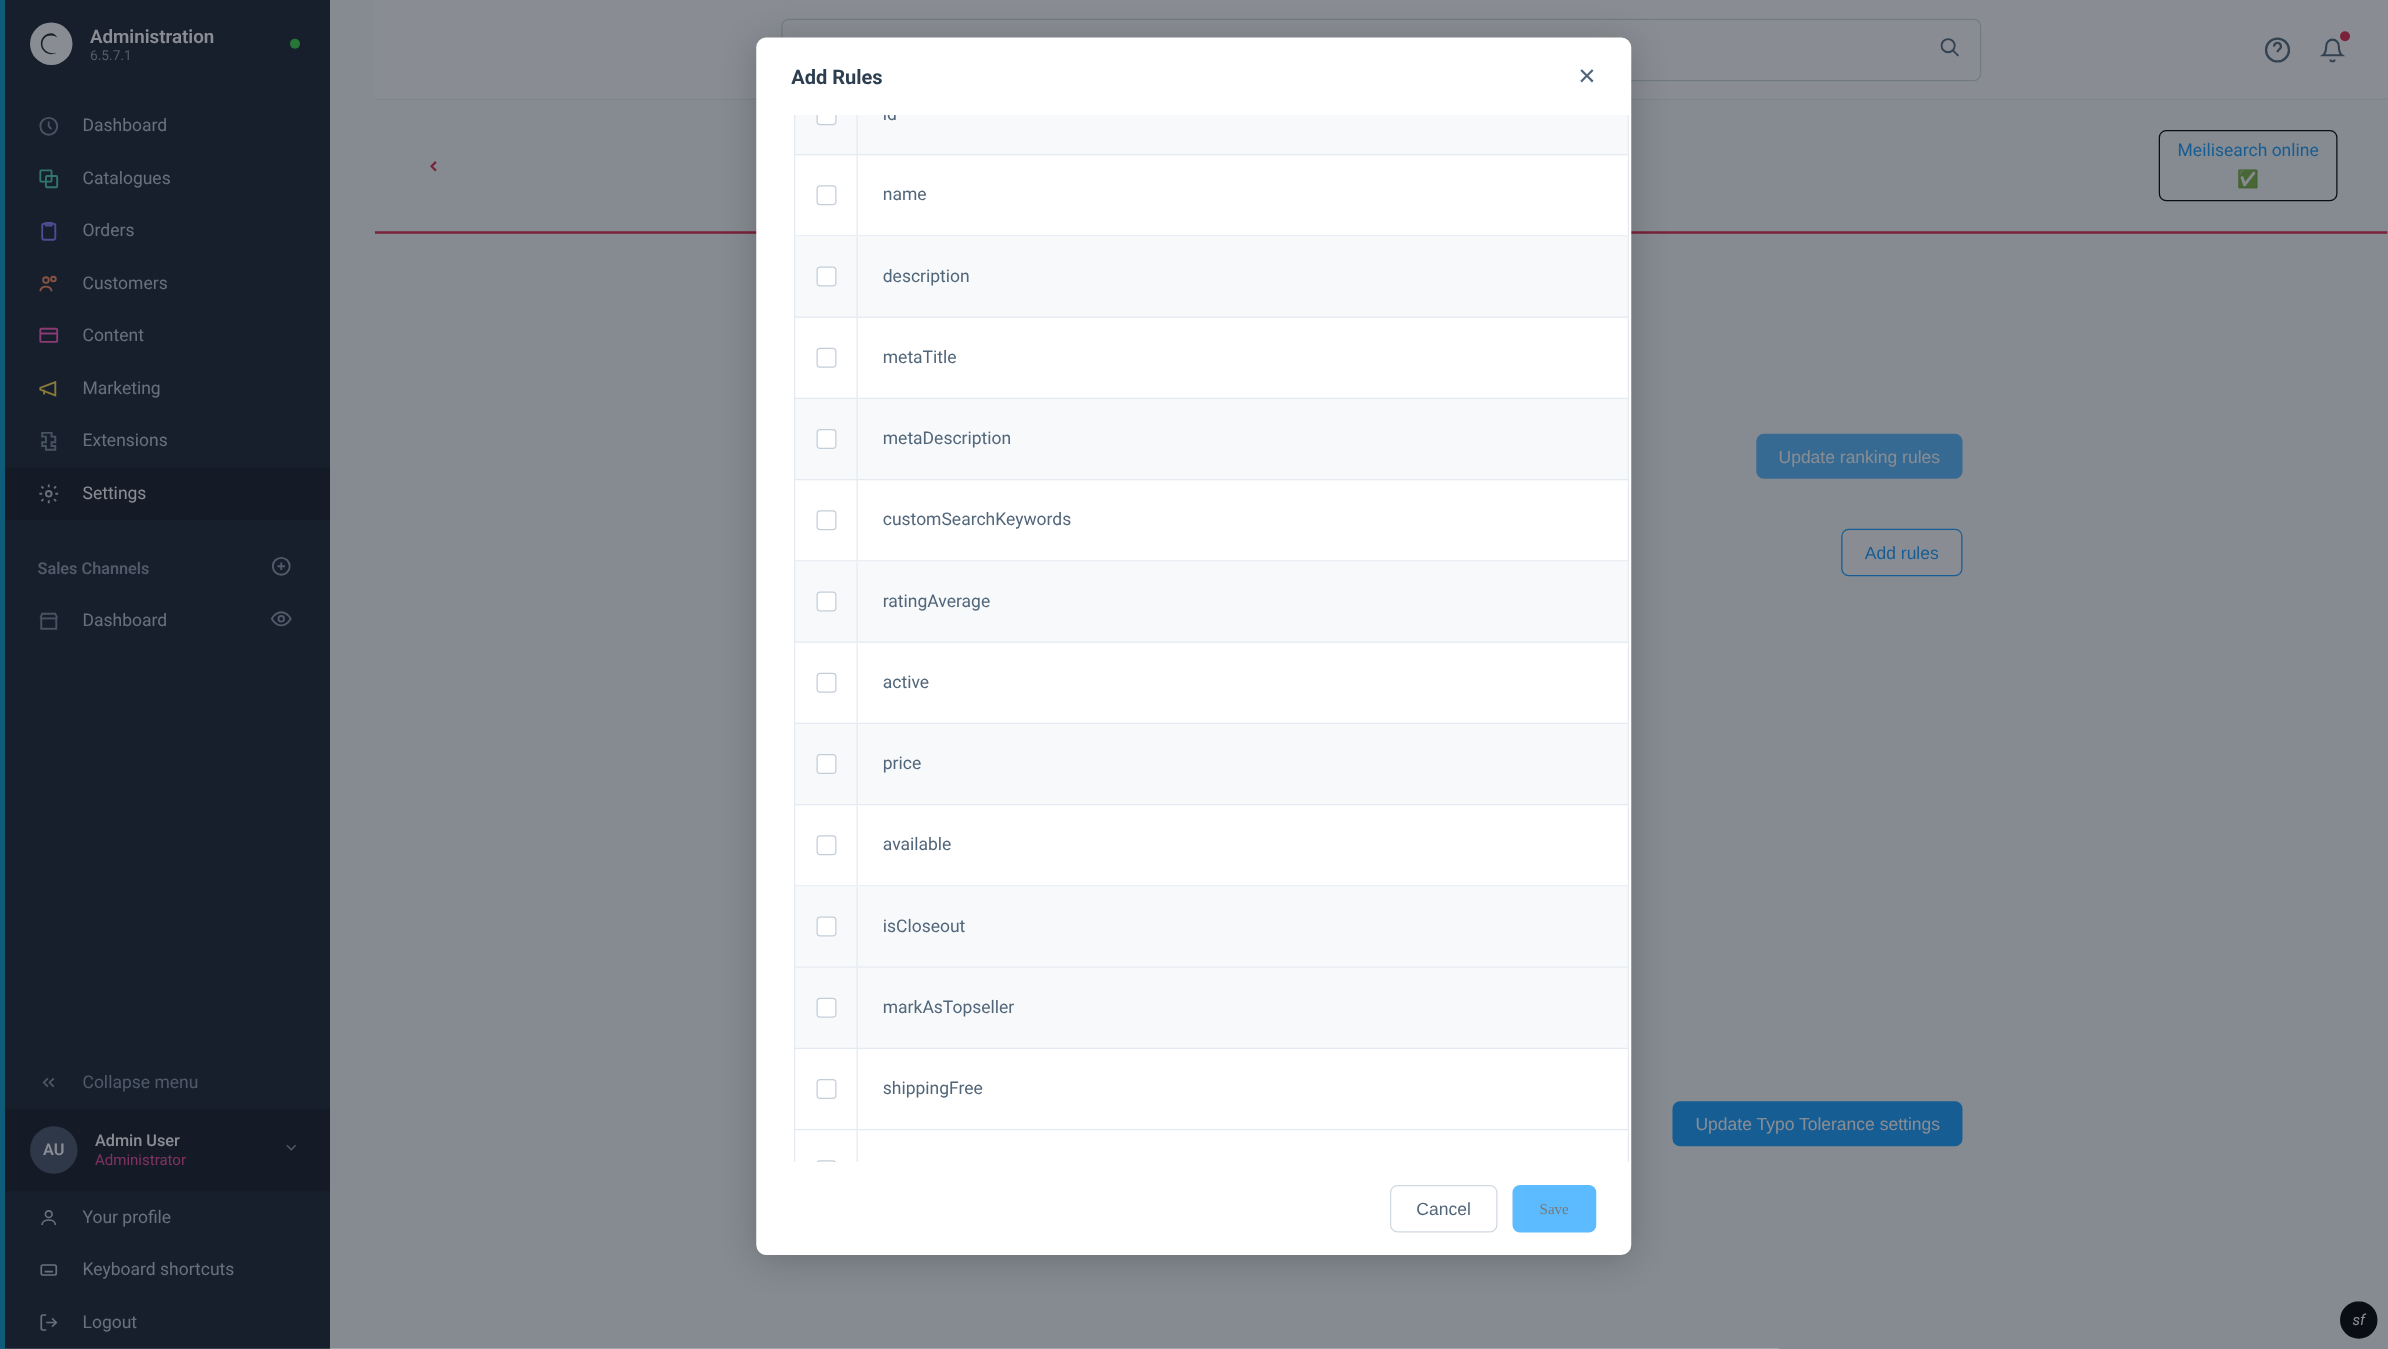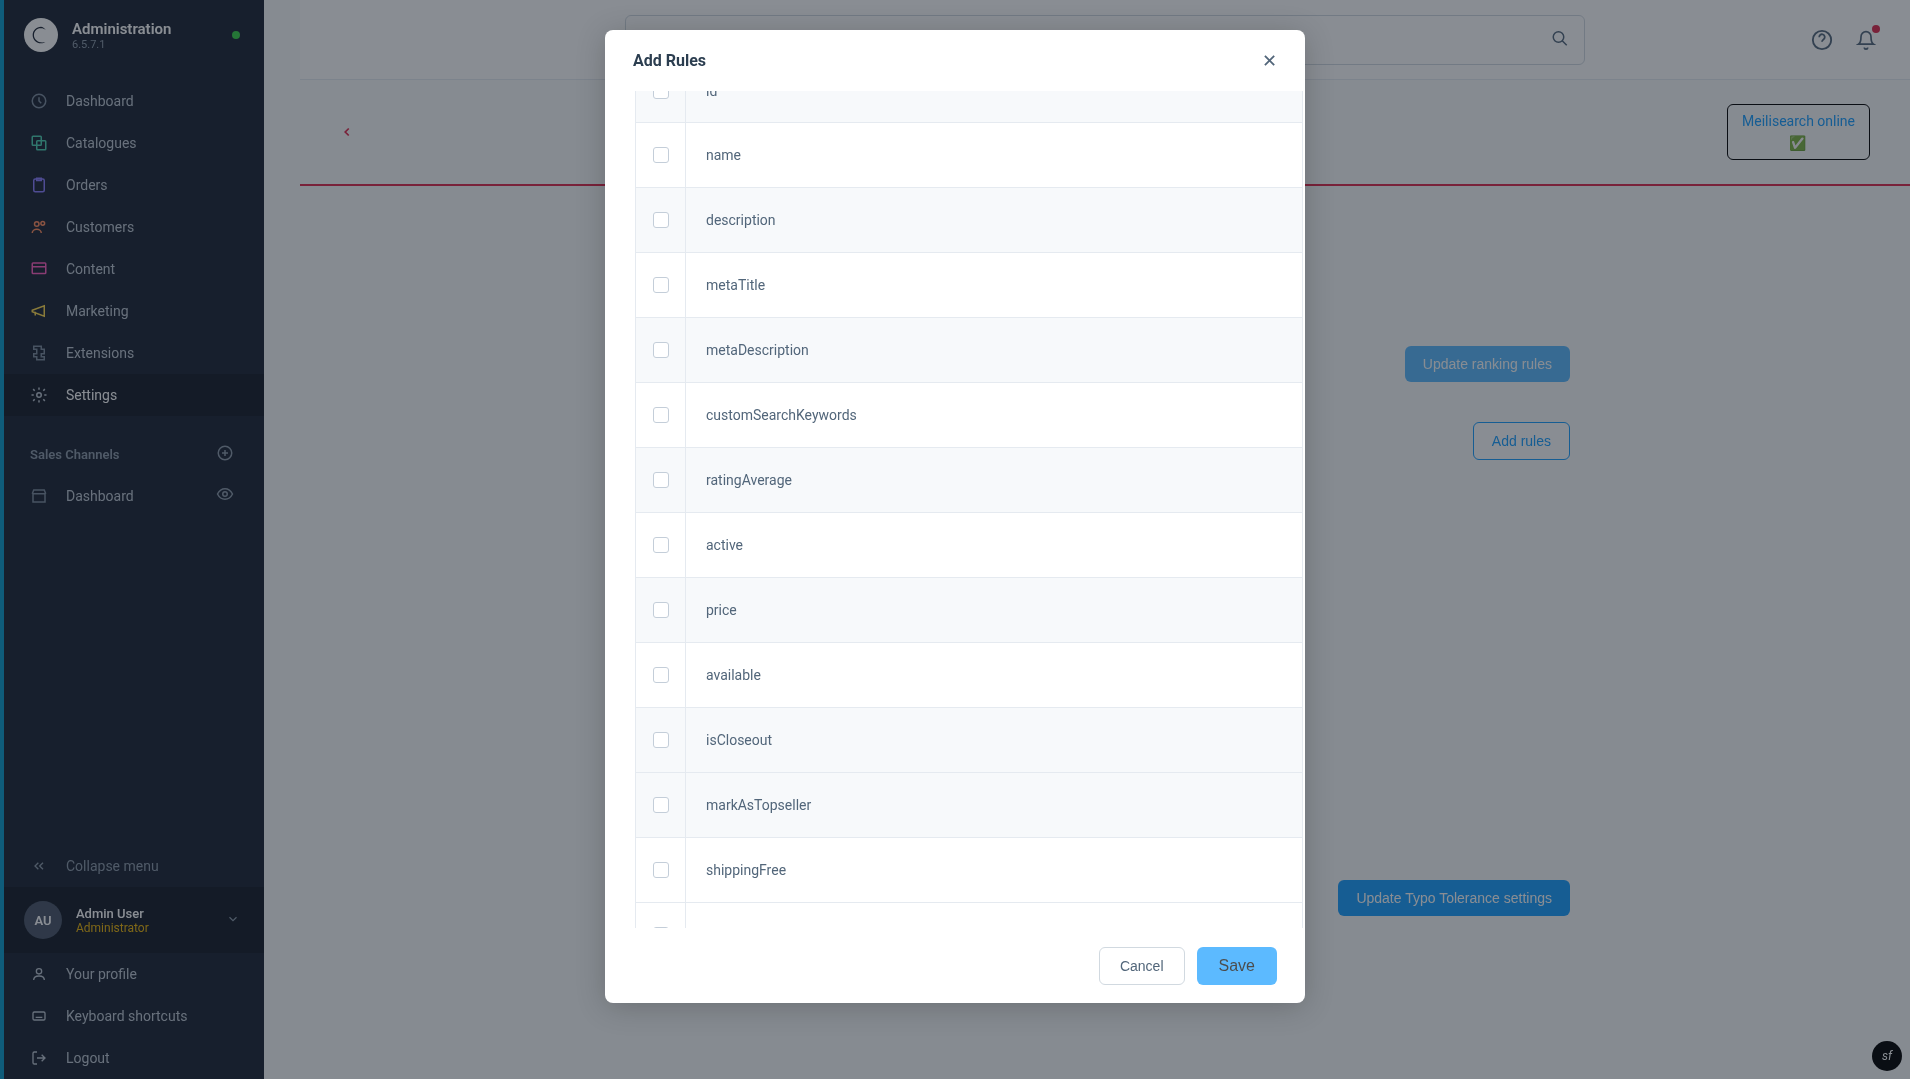--- a/index.html
+++ b/index.html
@@ -25,21 +25,21 @@
 .channels { padding: 18px 30px 8px; display: flex; align-items: center; justify-content: space-between; }
 .channels-title { font-size: 13px; font-weight: 600; color: #8c99a8; }
 
 .spacer { flex: 1; }
 .collapse-row { display: flex; align-items: center; padding: 12px 30px; gap: 18px; color: #8c99a8; cursor: pointer; }
 
 .user-block { background: #141b27; padding: 14px 24px; display: flex; align-items: center; gap: 14px; }
 .avatar { width: 38px; height: 38px; border-radius: 50%; background: #4a5568; color: #fff; display: flex; align-items: center; justify-content: center; font-size: 13px; font-weight: 600; }
 .user-text { flex: 1; }
 .user-name { font-size: 13px; color: #fff; font-weight: 500; }
-.user-role { font-size: 12px; color: #eab308; }
+.user-role { font-size: 12px; color: #ec4899; }
 
 .foot-item { display: flex; align-items: center; padding: 12px 30px; gap: 18px; color: #bcc5d0; cursor: pointer; }
 
 
 .topbar { position: fixed; left: 300px; right: 0; top: 0; height: 80px; background: #fff; border-bottom: 1px solid #e5eaf0; display: flex; align-items: center; padding: 0 30px; z-index: 50; }
 .search-wrap { margin: 0 auto; width: 960px; position: relative; }
 .search-input { width: 100%; height: 50px; border: 1px solid #d1d9e0; border-radius: 6px; padding: 0 46px 0 16px; font-size: 14px; }
 .search-icon-pos { position: absolute; right: 16px; top: 50%; transform: translateY(-50%); color: #52667a; }
 .topbar-right { position: absolute; right: 30px; display: flex; align-items: center; gap: 16px; }
 .icon-btn { width: 28px; height: 28px; display: flex; align-items: center; justify-content: center; color: #52667a; cursor: pointer; position: relative; }
@@ -67,21 +67,21 @@
 .modal-body { flex: 1; overflow-y: auto; padding: 0 2px 0 30px; position: relative; }
 .modal-scroll { overflow-y: auto; max-height: 870px; }
 .rule-row { display: flex; align-items: center; border: 1px solid #e5eaf0; border-top: none; height: 65px; }
 .rule-row:first-child { border-top: 1px solid #e5eaf0; }
 .rule-row.odd { background: #f7f9fb; }
 .rule-check { width: 50px; display: flex; align-items: center; justify-content: center; border-right: 1px solid #e5eaf0; height: 100%; }
 .rule-check input { width: 16px; height: 16px; appearance: none; border: 1.5px solid #c4ced9; border-radius: 3px; background: #fff; cursor: pointer; }
 .rule-label { padding-left: 20px; color: #52667a; font-size: 14px; }
 .modal-footer { padding: 18px 28px; display: flex; justify-content: flex-end; gap: 12px; border-top: 1px solid transparent; }
 .btn-cancel { background: #fff; border: 1px solid #d1d9e0; color: #52667a; padding: 10px 20px; border-radius: 6px; cursor: pointer; font-size: 14px; }
-.btn-save { background: #189eff; color: #000000; border: none; padding: 10px 22px; border-radius: 6px; cursor: pointer; font-size: 16px; opacity: 0.7; }
+.btn-save { background: #189eff; color: #404040; border: none; padding: 10px 22px; border-radius: 6px; cursor: pointer; font-size: 12px; opacity: 0.7; font-family: Liberation Serif, serif; }
 
 .modal-body::-webkit-scrollbar, .modal-scroll::-webkit-scrollbar { width: 8px; }
 .modal-body::-webkit-scrollbar-thumb, .modal-scroll::-webkit-scrollbar-thumb { background: #c4ced9; border-radius: 4px; }
 
 .sf-badge { position: fixed; right: 8px; bottom: 8px; width: 30px; height: 30px; border-radius: 50%; background: #000; color: #fff; display: flex; align-items: center; justify-content: center; font-size: 12px; font-style: italic; z-index: 90; }
 </style>
 </head>
 <body>
 
 <aside class="sidebar">

